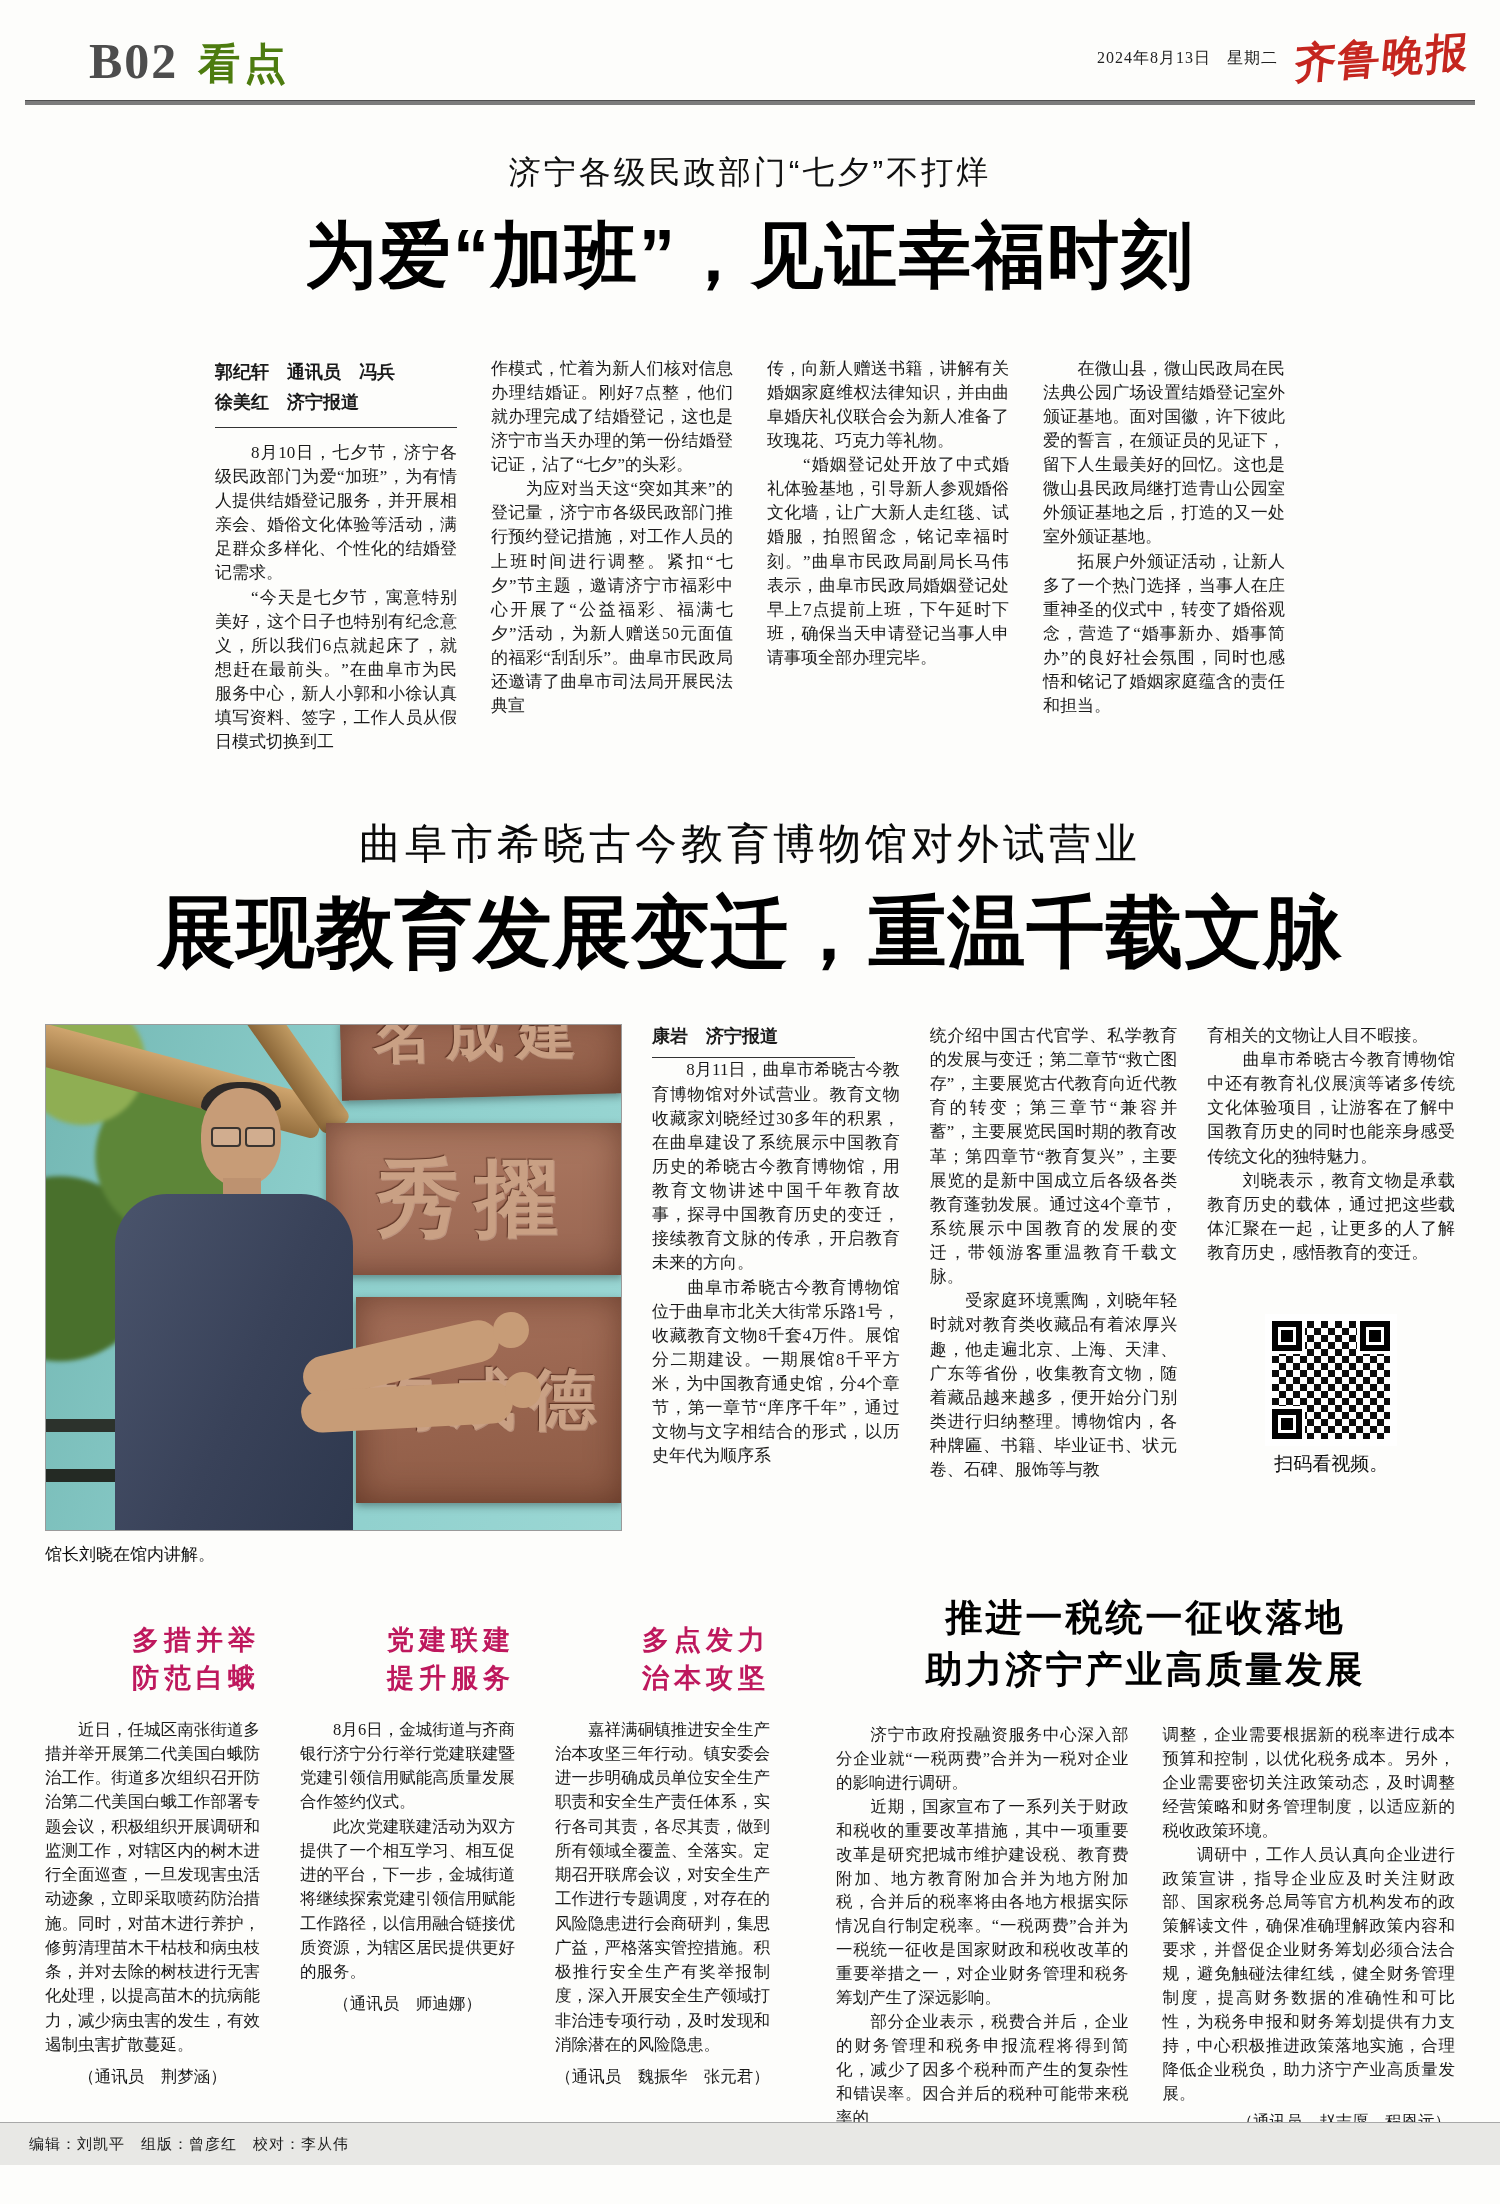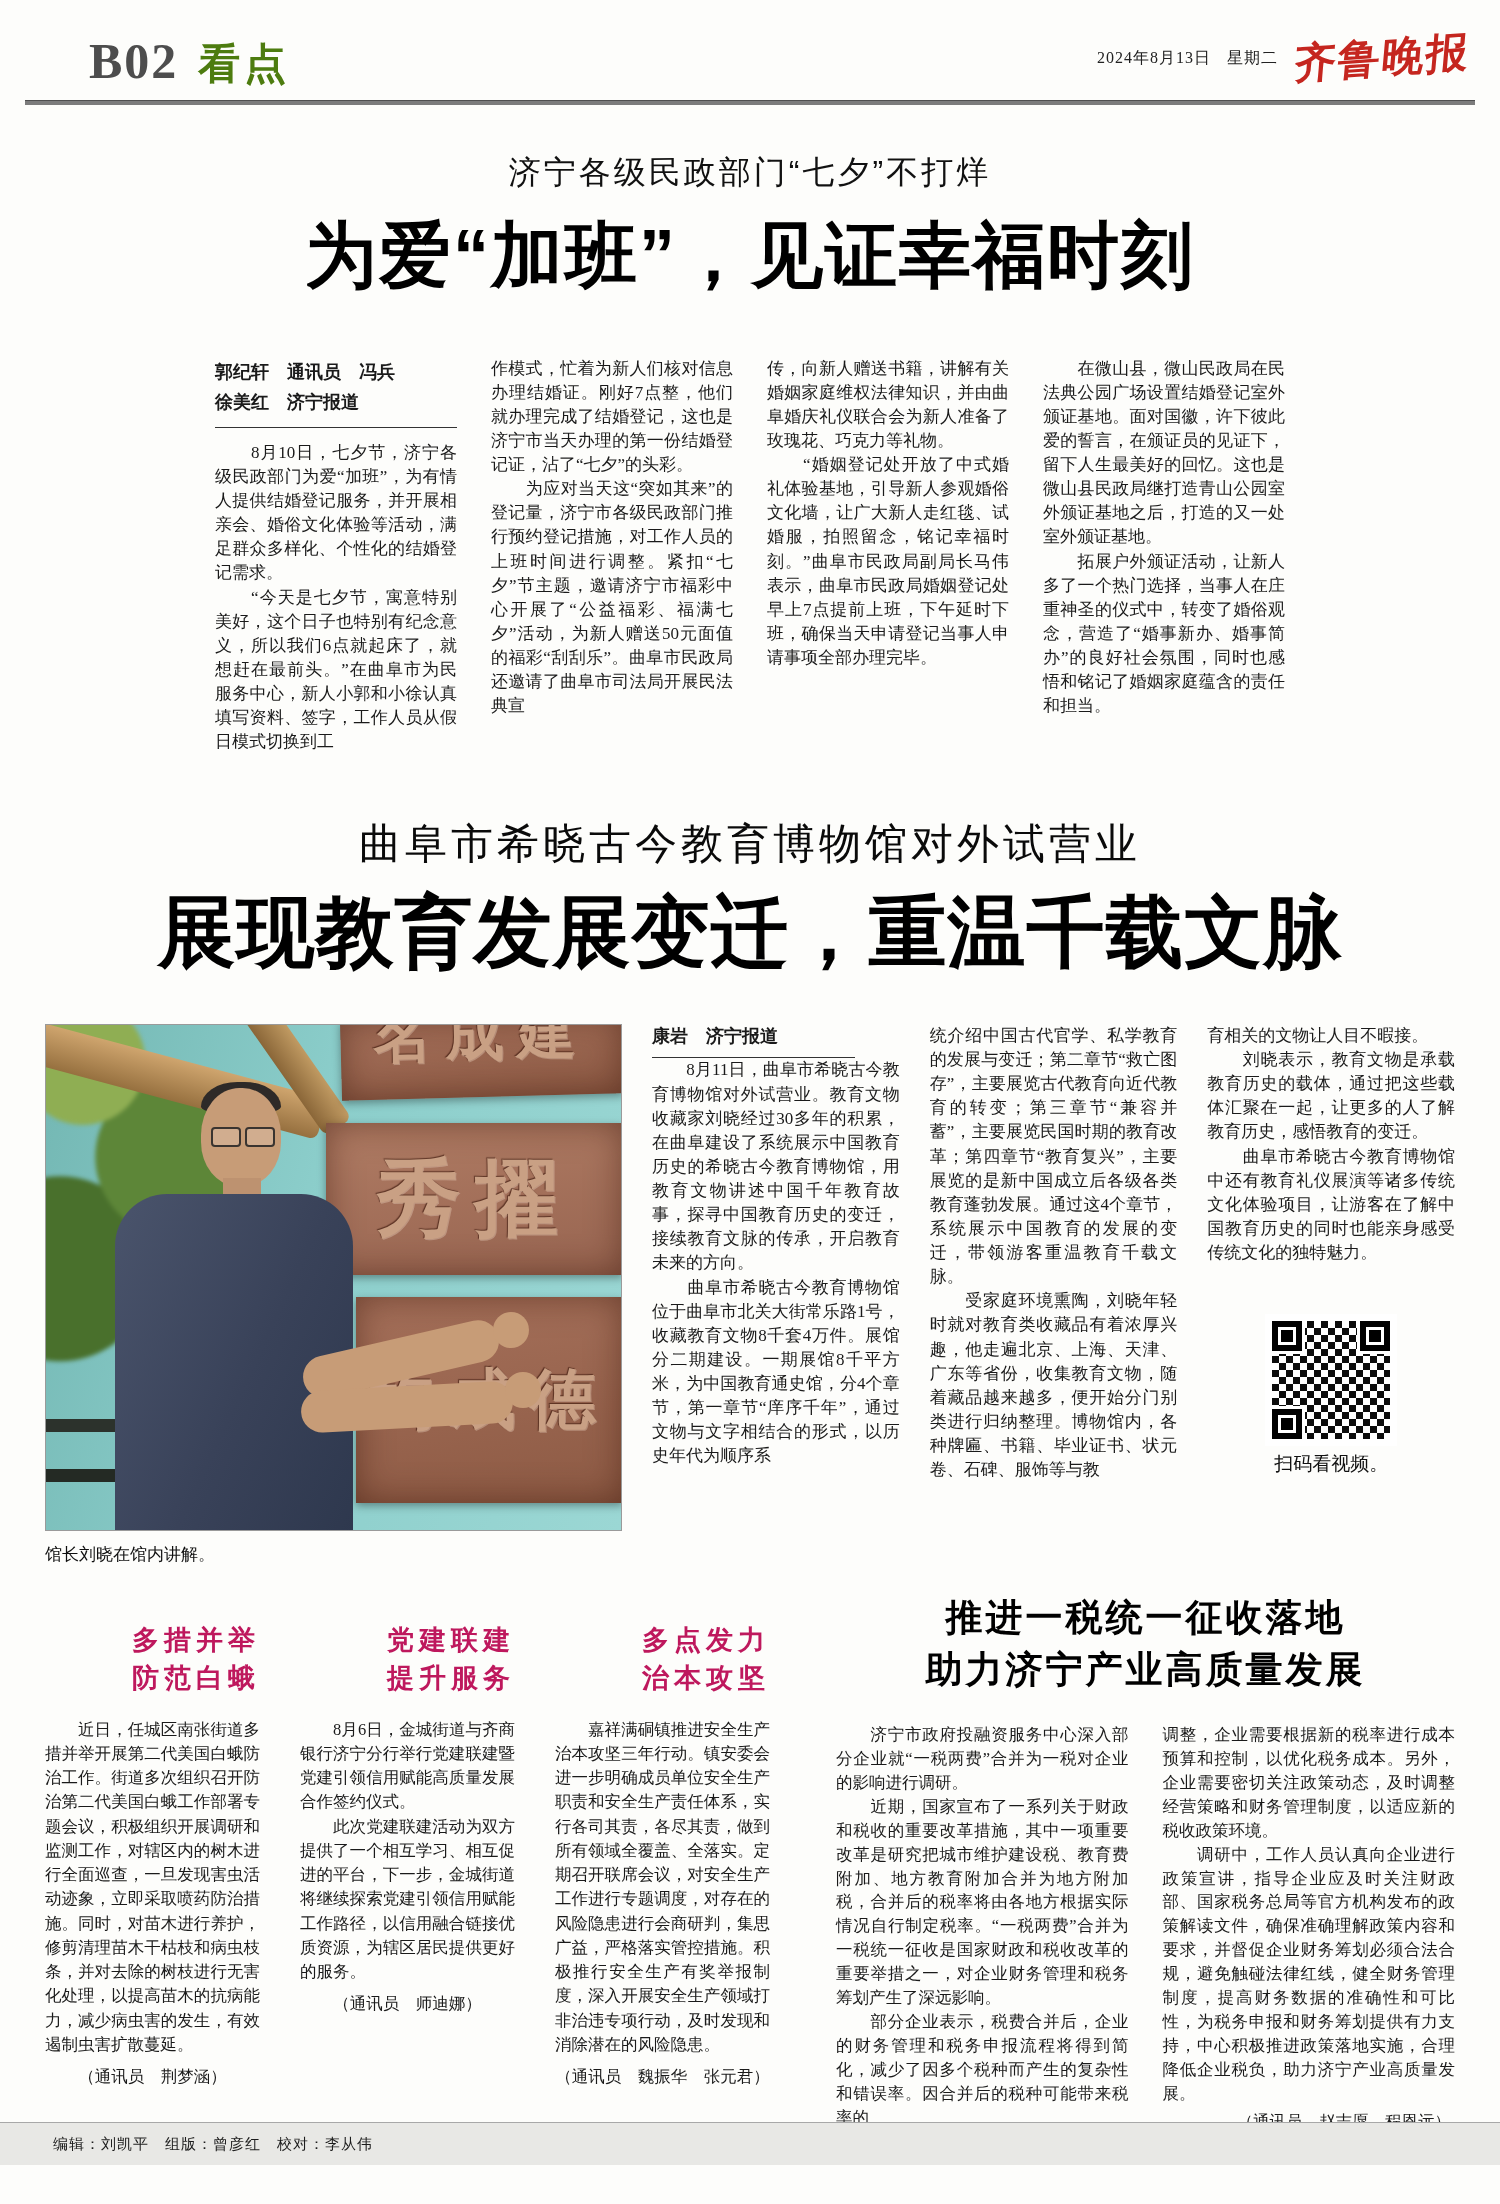--- a/index.html
+++ b/index.html
@@ -97,21 +97,21 @@
                letter-spacing:5px;color:#be185d;}
   .credit{margin-top:8px;text-align:center;}
   .tax{flex:1;padding-left:26px;}
   .tax-headline{text-align:center;font-weight:900;font-size:37px;line-height:1.42;letter-spacing:3px;color:#000;}
   .tax-cols{display:flex;gap:34px;margin-top:26px;}
   .tax-col{flex:1;font-size:16.5px;line-height:1.45;}
   .credit-right{margin-top:4px;text-align:right;padding-right:4px;}
 
   
   .ft{position:absolute;left:0;right:0;top:2122px;height:42px;background:#e8e8e5;
-      border-top:1px solid #a8a8a8;display:flex;align-items:center;padding-left:53px;
+      border-top:1px solid #a8a8a8;display:flex;align-items:center;padding-left:29px;
       font-size:15px;color:#1c1c1c;letter-spacing:1px;}
 </style>
 </head>
 <body>
 
 <div class="page">
 
   <div class="hd">
     <div class="hd-left">
       <span class="ed-code">B02</span>
@@ -198,22 +198,22 @@
             <p class="para">　　曲阜市希晓古今教育博物馆位于曲阜市北关大街常乐路1号，收藏教育文物8千套4万件。展馆分二期建设。一期展馆8千平方米，为中国教育通史馆，分4个章节，第一章节“庠序千年”，通过文物与文字相结合的形式，以历史年代为顺序系</p>
           </div>
       </div>
       <div class="art2-col">
           <p class="para">统介绍中国古代官学、私学教育的发展与变迁；第二章节“救亡图存”，主要展览古代教育向近代教育的转变；第三章节“兼容并蓄”，主要展览民国时期的教育改革；第四章节“教育复兴”，主要展览的是新中国成立后各级各类教育蓬勃发展。通过这4个章节，系统展示中国教育的发展的变迁，带领游客重温教育千载文脉。</p>
           <p class="para">　　受家庭环境熏陶，刘晓年轻时就对教育类收藏品有着浓厚兴趣，他走遍北京、上海、天津、广东等省份，收集教育文物，随着藏品越来越多，便开始分门别类进行归纳整理。博物馆内，各种牌匾、书籍、毕业证书、状元卷、石碑、服饰等与教</p>
         </div>
       <div class="art2-col">
         <div>
             <p class="para">育相关的文物让人目不暇接。</p>
+            <p class="para">　　曲阜市希晓古今教育博物馆中还有教育礼仪展演等诸多传统文化体验项目，让游客在了解中国教育历史的同时也能亲身感受传统文化的独特魅力。</p>
             <p class="para">　　刘晓表示，教育文物是承载教育历史的载体，通过把这些载体汇聚在一起，让更多的人了解教育历史，感悟教育的变迁。</p>
-            <p class="para">　　曲阜市希晓古今教育博物馆中还有教育礼仪展演等诸多传统文化体验项目，让游客在了解中国教育历史的同时也能亲身感受传统文化的独特魅力。</p>
           </div>
         <div class="qr-wrap">
           <div class="qr">
             <div class="f tl"></div>
             <div class="f tr"></div>
             <div class="f bl"></div>
           </div>
           <div class="qr-caption">扫码看视频。</div>
         </div>
       </div>

